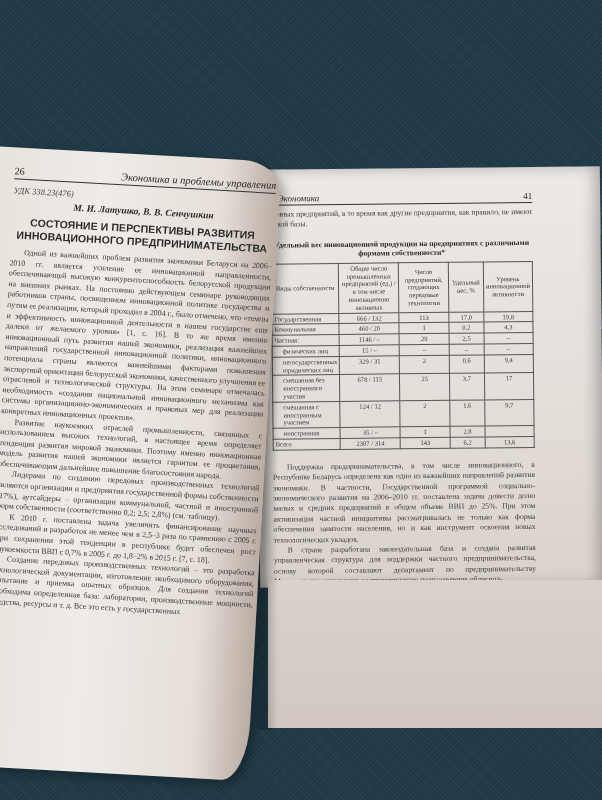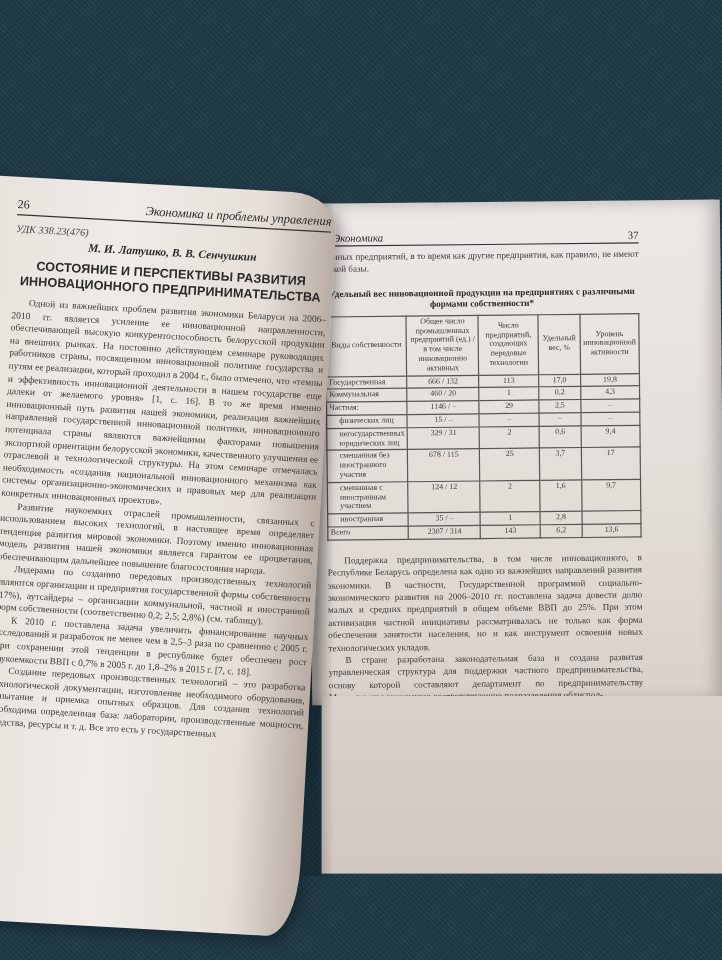--- a/index.html
+++ b/index.html
@@ -79,21 +79,21 @@
       background: linear-gradient(90deg, rgba(0,0,0,0.0), rgba(0,0,0,0.22), rgba(0,0,0,0.0));
     }
   </style>
 </head>
 <body>
 
 <div class="page-right">
   <div class="rp-inner">
     <div class="rp-head">
       <span class="title">I. Экономика</span>
-      <span>37</span>
+      <span>41</span>
     </div>
     <div class="rp-text">
       <p class="noindent">венных предприятий, в то время как другие предприятия, как правило, не имеют такой базы.</p>
     </div>
     <div class="table-title">Удельный вес инновационной продукции на предприятиях с различными формами собственности*</div>
     <table class="data">
       <thead>
         <tr>
           <th style="width:22%">Виды собственности</th>
           <th style="width:26%">Общее число промышленных предприятий (ед.) / в том числе инновационно активных</th>

